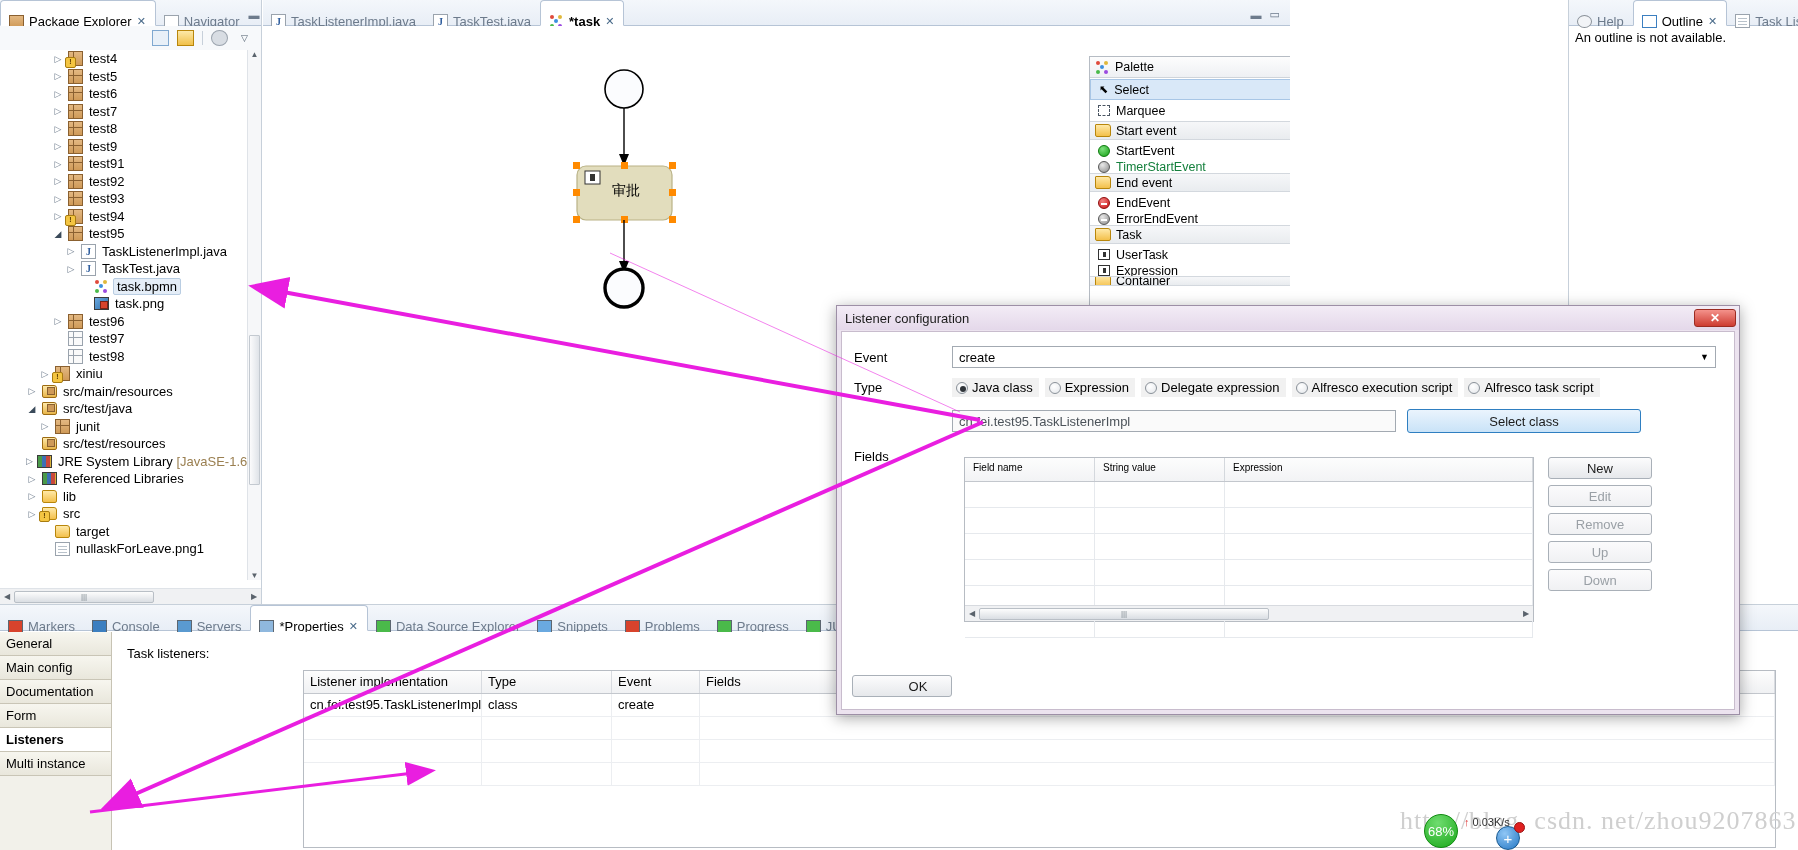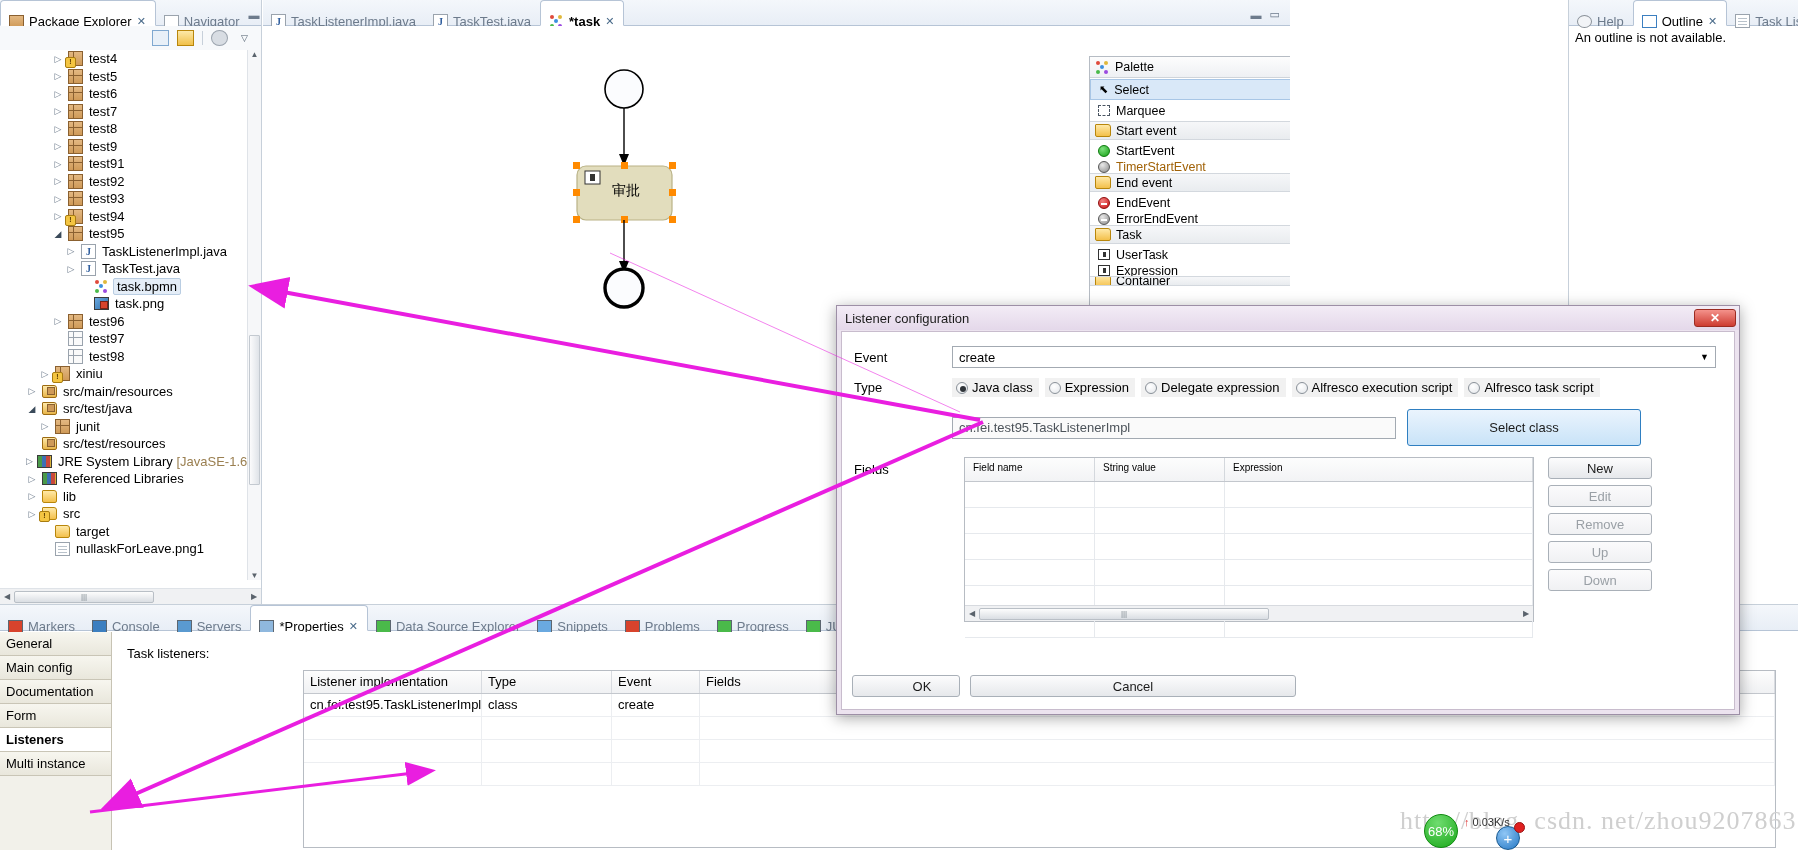--- a/index.html
+++ b/index.html
@@ -155,21 +155,21 @@
   .combo { height:22px; border:1px solid #a3aab2; background:#fff; display:flex;
       align-items:center; justify-content:space-between; padding:0 6px; font-size:13px; }
   .radio { display:inline-flex; align-items:center; gap:4px; font-size:13px;
       background:#f1f1f1; padding:2px 6px 2px 4px; }
   .rbtn { width:12px; height:12px; border-radius:50%; border:1px solid #8a9199;
       background:radial-gradient(circle at 40% 35%, #ffffff, #e3e6ea); position:relative; }
   .rbtn.on:after { content:""; position:absolute; left:3px; top:3px; width:6px; height:6px;
       border-radius:50%; background:#2e3338; }
   .textbox { height:22px; border:1px solid #a3aab2; background:#fafafa; color:#4c535a;
       display:flex; align-items:center; padding-left:6px; font-size:13px; }
-  .btn { height:37px; border:1px solid #a9b0b8; border-radius:3px;
+  .btn { height:24px; border:1px solid #a9b0b8; border-radius:3px;
       background:linear-gradient(to bottom,#fcfcfd,#e6e8eb);
       display:flex; align-items:center; justify-content:center; font-size:13px; color:#1b1b1b; }
   .btn.primary { border:1px solid #2f7fc1; background:linear-gradient(to bottom,#eaf4fd,#c9e3f8); }
   .btn.dis { color:#9aa0a6; background:linear-gradient(to bottom,#fbfbfc,#f0f1f3); }
   .ftab-head { display:flex; height:24px; background:linear-gradient(to bottom,#fdfdfd,#f2f3f5);
       border-bottom:1px solid #c3c7cd; font-size:10px; }
   .ftab-head div { padding:4px 0 0 8px; border-right:1px solid #d4d8dd; }
   .frowline { height:26px; border-bottom:1px solid #e6e9ed; display:flex; }
   .frowline div { border-right:1px solid #e6e9ed; }
   .fc1{width:130px;} .fc2{width:130px;} .fc3{flex:1;}
@@ -477,21 +477,21 @@
               <span>Start event</span>
             </span>
 
           </div>
           <div class="pal-row">
             <span class="dot-green"></span>
             <span>StartEvent</span>
           </div>
           <div class="pal-row" style="overflow:hidden;height:12px;">
             <span class="dot-green" style="background:radial-gradient(circle at 35% 30%,#e8e8e8,#8a8a8a);border-color:#555;"></span>
-            <span style="color:#a16207;">TimerStartEvent</span>
+            <span style="color:#15803d;">TimerStartEvent</span>
           </div>
 
           <div class="pal-group">
             <span style="display:flex;align-items:center;gap:5px;">
               <span class="ic-folder"></span>
               <span>End event</span>
             </span>
 
           </div>
           <div class="pal-row">
@@ -762,22 +762,21 @@
           </div>
           <div class="btn dis" style="width:104px;height:22px;margin-bottom:6px;">
             <span>Up</span>
           </div>
           <div class="btn dis" style="width:104px;height:22px;margin-bottom:6px;">
             <span>Down</span>
           </div>
         </div>
 
       <div style="position:absolute; left:10px; bottom:12px; display:flex; gap:10px;">
-        <div class="btn" style="width:108px;height:22px;padding-left:32px;">OK</div>
-        <div class="btn" style="width:326px;height:22px;">Cancel</div>
+        <div class="btn" style="width:100px;height:22px;padding-left:32px;">OK</div>
       </div>
     </div>
   </div>
 
   <svg class="ann">
     <defs>
       <marker id="mh" markerWidth="10" markerHeight="10" refX="8" refY="4" orient="auto">
         <polygon points="0,0 10,4 0,8" fill="#e91ee0"></polygon>
       </marker>
     </defs>

